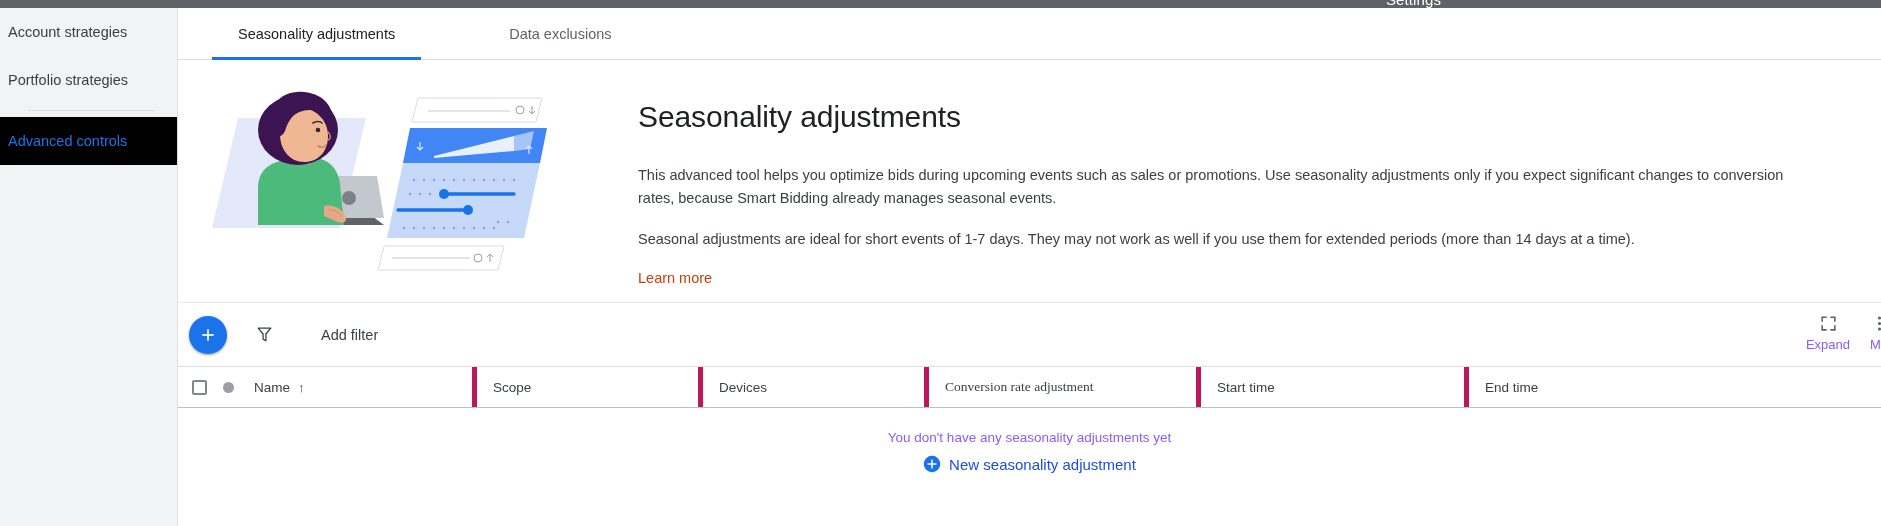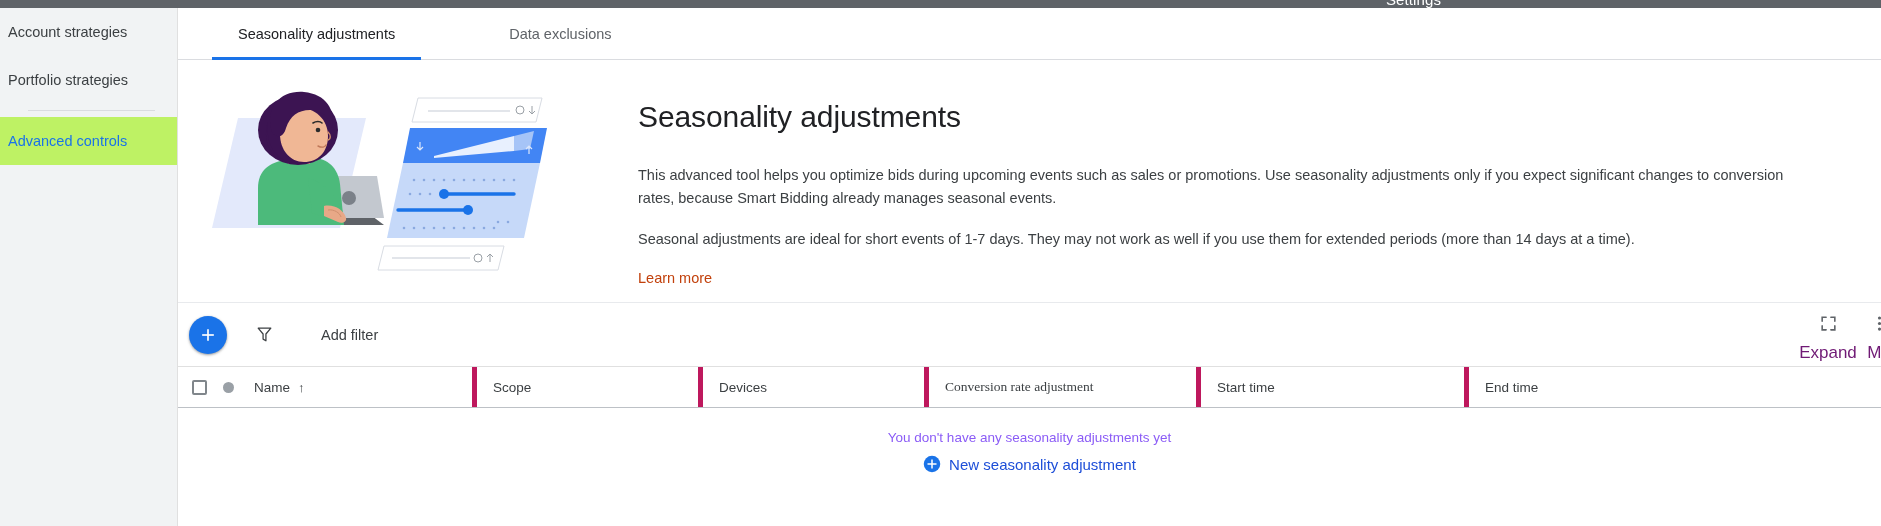--- a/index.html
+++ b/index.html
@@ -39,21 +39,21 @@
   .side-item {
     height: 48px;
     display: flex; align-items: center;
     padding-left: 8px;
     font-size: 14.5px;
     color: #3c4043;
     cursor: pointer;
     white-space: nowrap;
   }
   .side-item.selected {
-    background: #bef264;
+    background: #000000;
     color: #1a73e8;
     font-weight: 500;
   }
   .side-sep {
     height: 1px;
     background: #dadce0;
     margin: 6px 22px 6px 28px;
   }
 
   
@@ -174,23 +174,23 @@
   }
   .tb-action {
     display: flex; flex-direction: column;
     align-items: center; justify-content: center;
     min-width: 62px;
     cursor: pointer;
     color: #5f6368;
   }
   .tb-action .tb-glyph { height: 24px; display:flex; align-items:center; justify-content:center; }
   .tb-action .tb-label {
-    font-size: 17px;
-    margin-top: 8px;
-    color: #701a75;
+    font-size: 13px;
+    margin-top: 2px;
+    color: #8b5cf6;
     white-space: nowrap;
   }
   .tb-more { min-width: 40px; margin-right: -18px; }
 
   
   .thead {
     position: relative;
     height: 41px;
     display: flex; align-items: stretch;
     border-bottom: 1px solid #bdc1c6;

